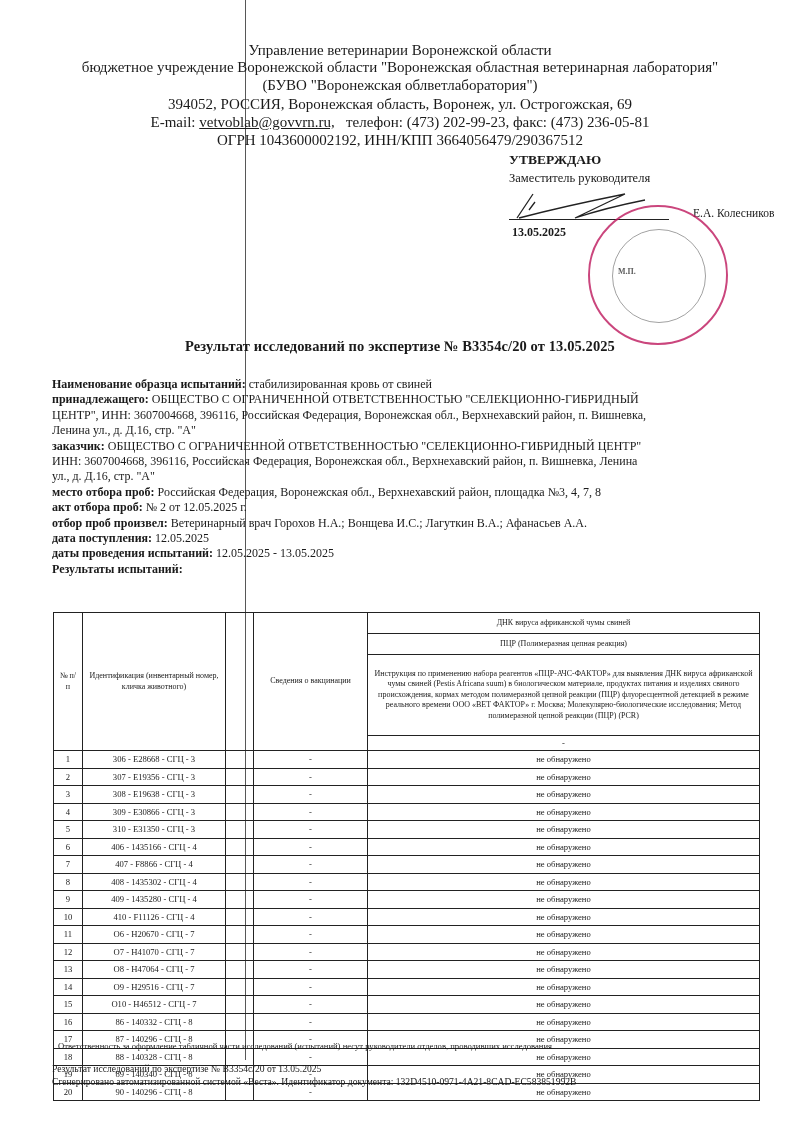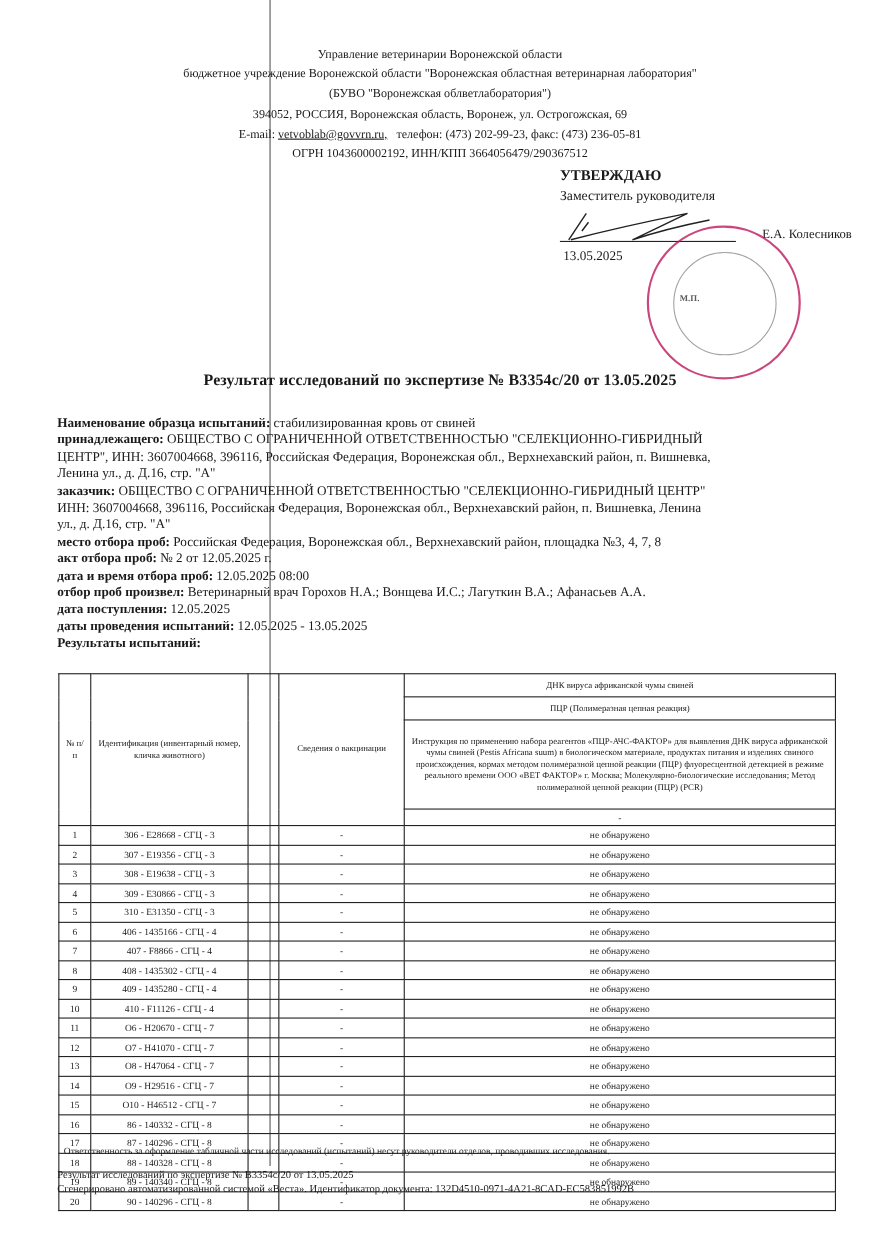--- a/index.html
+++ b/index.html
@@ -3,21 +3,21 @@
 <meta charset="utf-8">
 <style>
   html, body { margin: 0; padding: 0; }
   body {
     width: 800px; height: 1130px; background: #ffffff; position: relative; overflow: hidden;
     font-family: "Liberation Serif", serif; color: #1a1a1a;
   }
   .scanline {
     position: absolute; left: 245px; top: 0; width: 1px; height: 1060px; background: #3a3a3a; opacity: 0.85;
   }
-  .hdr { position: absolute; left: 0; width: 800px; text-align: center; font-size: 11px; line-height: 17px; }
+  .hdr { position: absolute; left: 0; width: 800px; text-align: center; font-size: 15px; line-height: 17px; }
   .hdr a { color: #1a1a1a; text-decoration: underline; }
   .approve { position: absolute; left: 509px; font-size: 13px; }
   .sigline { position: absolute; left: 509px; top: 219px; width: 160px; height: 1px; background: #222; }
   .stamp {
     position: absolute; left: 588px; top: 205px; width: 140px; height: 140px; border-radius: 50%;
     border: 2px solid #be185d; box-sizing: border-box; opacity: 0.8;
   }
   .stamp .inner {
     position: absolute; left: 22px; top: 22px; width: 92px; height: 92px; border-radius: 50%;
     border: 1.5px solid #8a8a8a;
@@ -56,39 +56,38 @@
 </div>
 <div class="hdr" style="top:132px;">ОГРН 1043600002192, ИНН/КПП 3664056479/290367512</div>
 
 <div class="approve" style="top:152px; font-weight:bold; font-size:13.5px;">УТВЕРЖДАЮ</div>
 <div class="approve" style="top:171px; font-size:12.5px;text-align:right;">Заместитель руководителя</div>
 <svg style="position:absolute; left:505px; top:188px;" width="180" height="36">
   <path d="M28 6 L12 30 M30 14 L24 22 M14 30 Q60 18 120 6 M120 6 L70 30 Q100 20 140 12" stroke="#222" stroke-width="1.3" fill="none"></path>
 </svg>
 <div class="sigline"></div>
 <div class="approve" style="top:207px; left:649px; font-size:11.5px;margin-left:44px;">Е.А. Колесников</div>
-<div class="approve" style="top:225px; left:512px; font-size:12px;">13.05.2025</div>
+<div class="approve" style="top:225px; left:512px; font-size:12px;font-weight:bold;">13.05.2025</div>
 <div class="stamp">
   <div class="inner"></div>
   <span class="mp">М.П.</span>
 </div>
 
 <div class="title">Результат исследований по экспертизе № В3354с/20 от 13.05.2025</div>
 
 <div class="info" style="top:377px;">
   <div class="line"><b>Наименование образца испытаний:</b> <span>стабилизированная кровь от свиней</span></div>
   <div class="line"><b>принадлежащего:</b> <span>ОБЩЕСТВО С ОГРАНИЧЕННОЙ ОТВЕТСТВЕННОСТЬЮ "СЕЛЕКЦИОННО-ГИБРИДНЫЙ</span></div>
   <div class="line">ЦЕНТР", ИНН: 3607004668, 396116, Российская Федерация, Воронежская обл., Верхнехавский район, п. Вишневка,</div>
   <div class="line">Ленина ул., д. Д.16, стр. "А"</div>
   <div class="line"><b>заказчик:</b> <span>ОБЩЕСТВО С ОГРАНИЧЕННОЙ ОТВЕТСТВЕННОСТЬЮ "СЕЛЕКЦИОННО-ГИБРИДНЫЙ ЦЕНТР"</span></div>
   <div class="line">ИНН: 3607004668, 396116, Российская Федерация, Воронежская обл., Верхнехавский район, п. Вишневка, Ленина</div>
   <div class="line">ул., д. Д.16, стр. "А"</div>
   <div class="line"><b>место отбора проб:</b> <span>Российская Федерация, Воронежская обл., Верхнехавский район, площадка №3, 4, 7, 8</span></div>
   <div class="line"><b>акт отбора проб:</b> <span>№ 2 от 12.05.2025 г.</span></div>
-  <div class="line"><b>дата и время отбора проб:</b> <span>12.05.2025 08:00</span></div>
   <div class="line"><b>отбор проб произвел:</b> <span>Ветеринарный врач Горохов Н.А.; Вонщева И.С.; Лагуткин В.А.; Афанасьев А.А.</span></div>
   <div class="line"><b>дата поступления:</b> <span>12.05.2025</span></div>
   <div class="line"><b>даты проведения испытаний:</b> <span>12.05.2025 - 13.05.2025</span></div>
   <div class="line"><b>Результаты испытаний:</b></div>
 </div>
 
 <table class="res">
   <colgroup>
     <col style="width:29px">
       <col style="width:143px">

